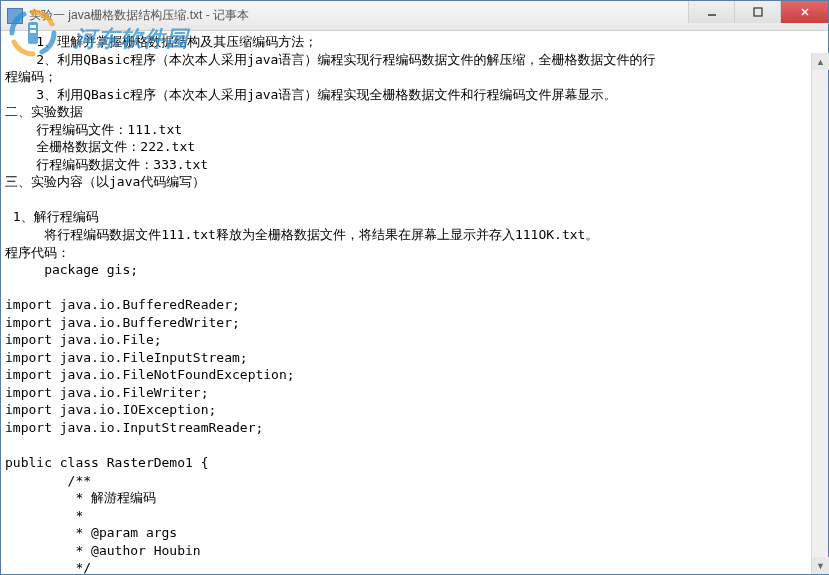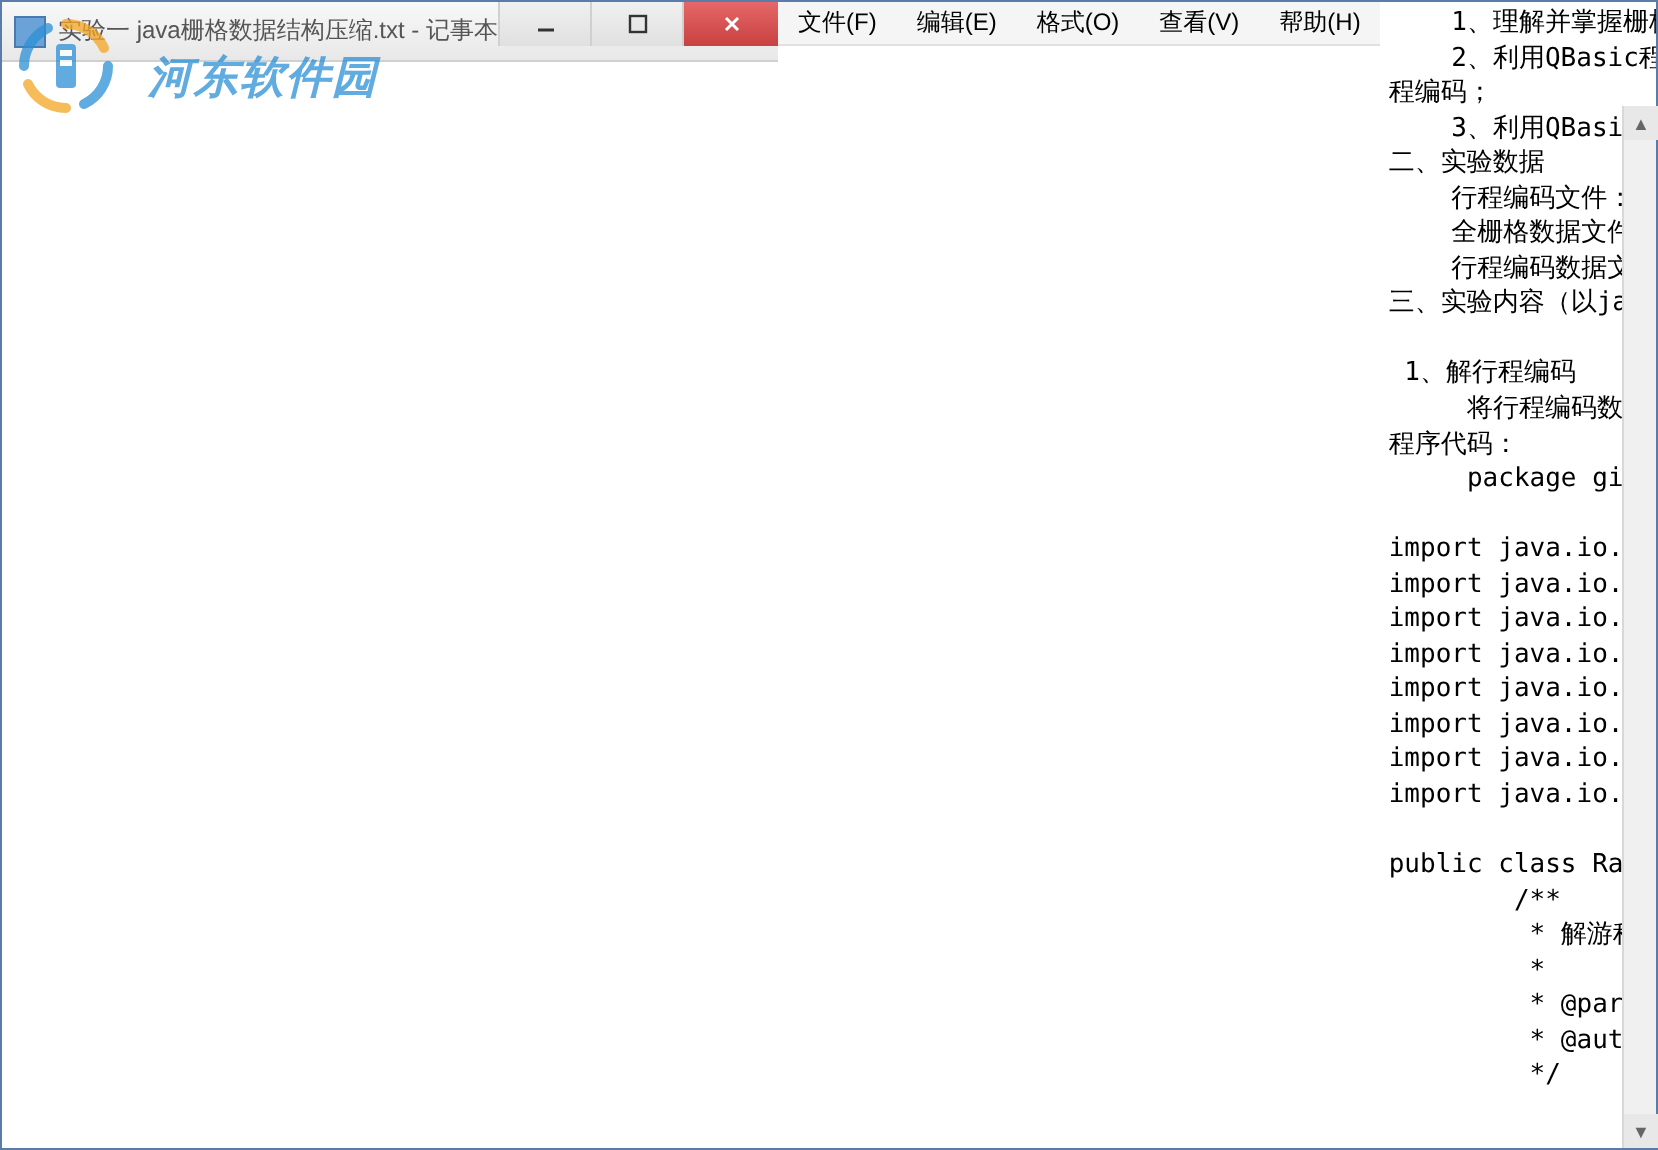--- a/index.html
+++ b/index.html
@@ -10,21 +10,21 @@
       height: 575px;
       overflow: hidden;
       position: relative;
     }
     .window {
       width: 100%;
       height: 100%;
       border: 1px solid #5a7ca8;
       background: #fff;
       display: flex;
-      flex-direction: row;
+      flex-direction: column;
     }
     .titlebar {
       height: 30px;
       background: linear-gradient(to bottom, #f8f8f8, #e8e8e8);
       display: flex;
       align-items: center;
       border-bottom: 1px solid #d0d0d0;
       position: relative;
     }
     .titlebar-icon {
@@ -155,27 +155,20 @@
       </div>
       <div class="ctrl-btn close">
         <svg viewBox="0 0 12 12">
             <line x1="3" y1="3" x2="9" y2="9" stroke="#fff" stroke-width="1.5"></line>
             <line x1="9" y1="3" x2="3" y2="9" stroke="#fff" stroke-width="1.5"></line>
           </svg>
       </div>
     </div>
   </div>
 
-  <div class="menubar">
-    <span class="menu-item">文件(F)</span>
-    <span class="menu-item">编辑(E)</span>
-    <span class="menu-item">格式(O)</span>
-    <span class="menu-item">查看(V)</span>
-    <span class="menu-item">帮助(H)</span>
-  </div>
 
   <div class="content">    1、理解并掌握栅格数据结构及其压缩编码方法；
     2、利用QBasic程序（本次本人采用java语言）编程实现行程编码数据文件的解压缩，全栅格数据文件的行
 程编码；
     3、利用QBasic程序（本次本人采用java语言）编程实现全栅格数据文件和行程编码文件屏幕显示。
 二、实验数据
     行程编码文件：111.txt
     全栅格数据文件：222.txt
     行程编码数据文件：333.txt
 三、实验内容（以java代码编写）

